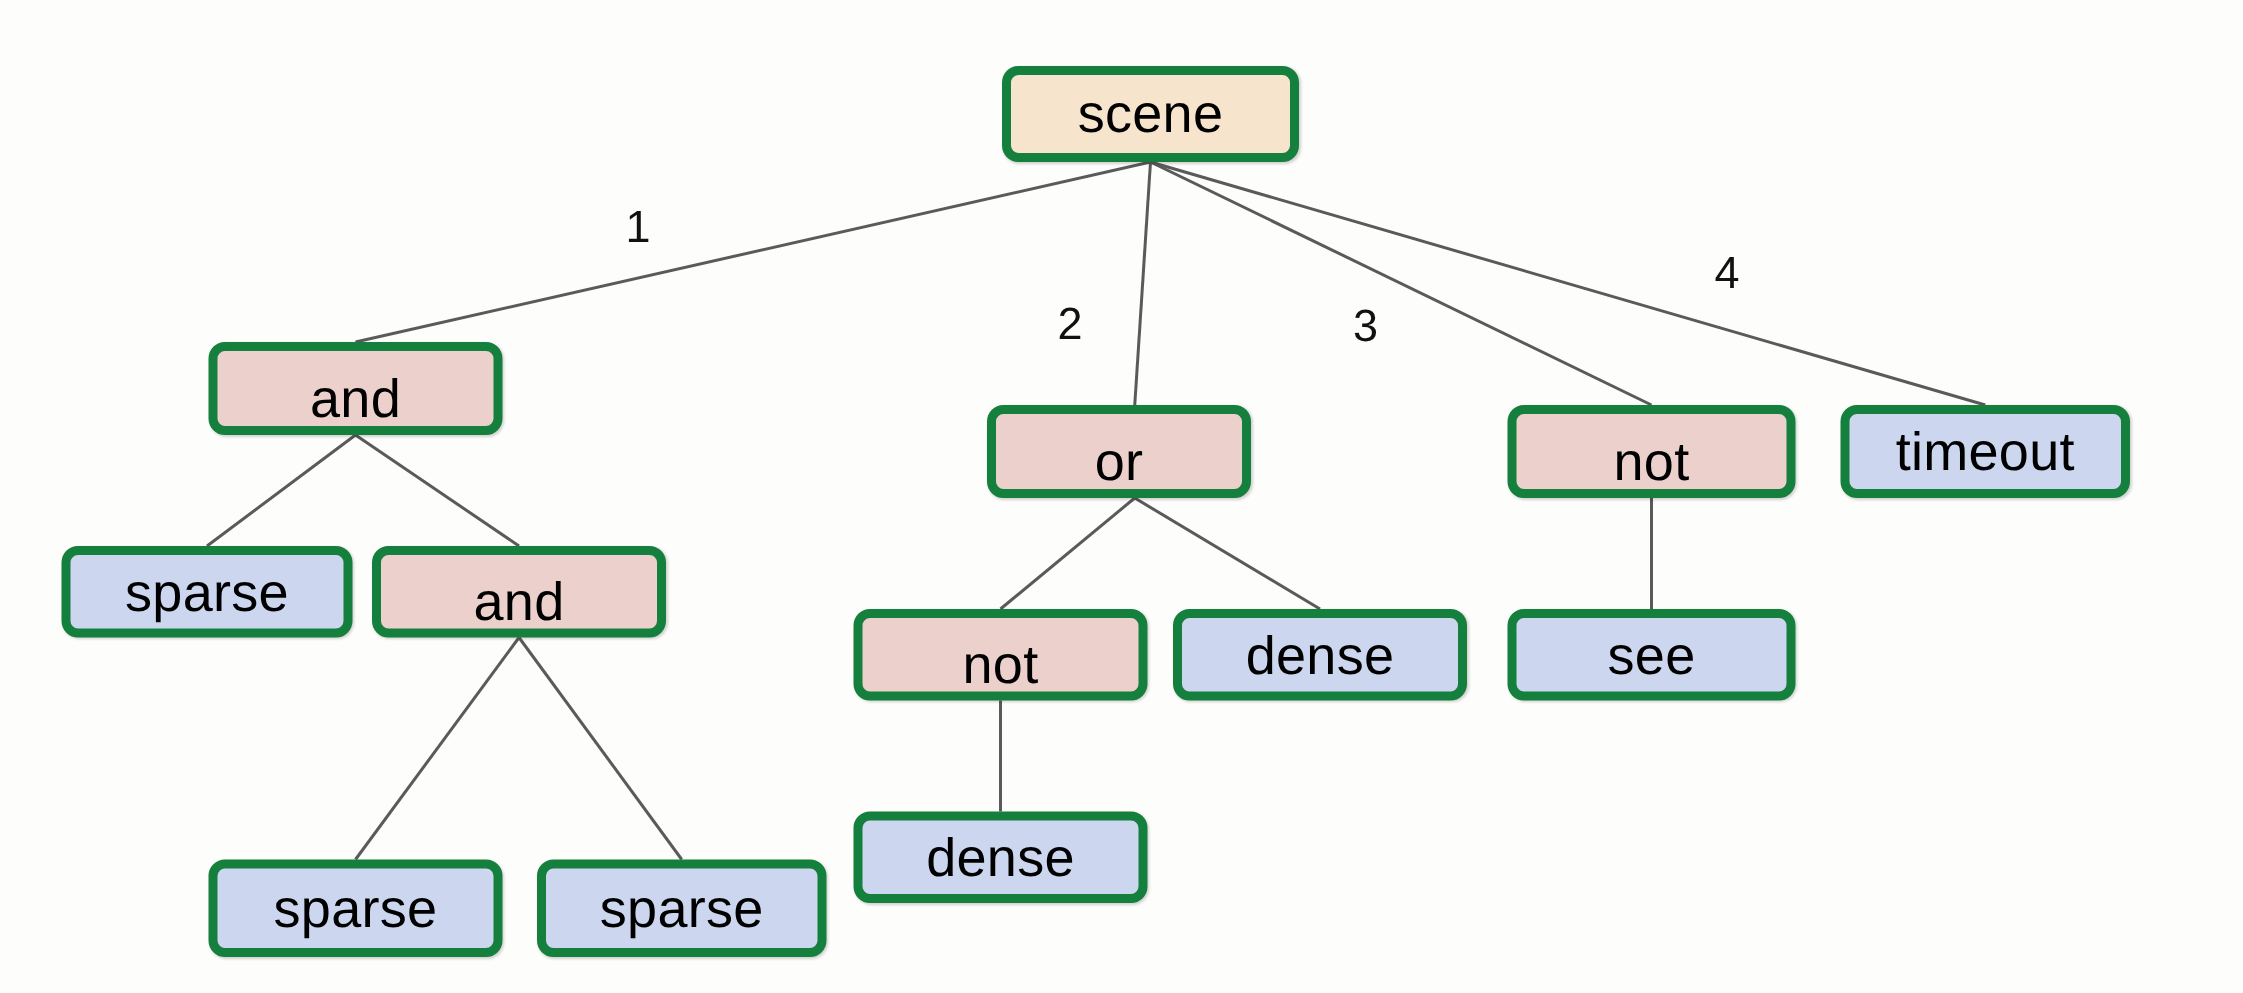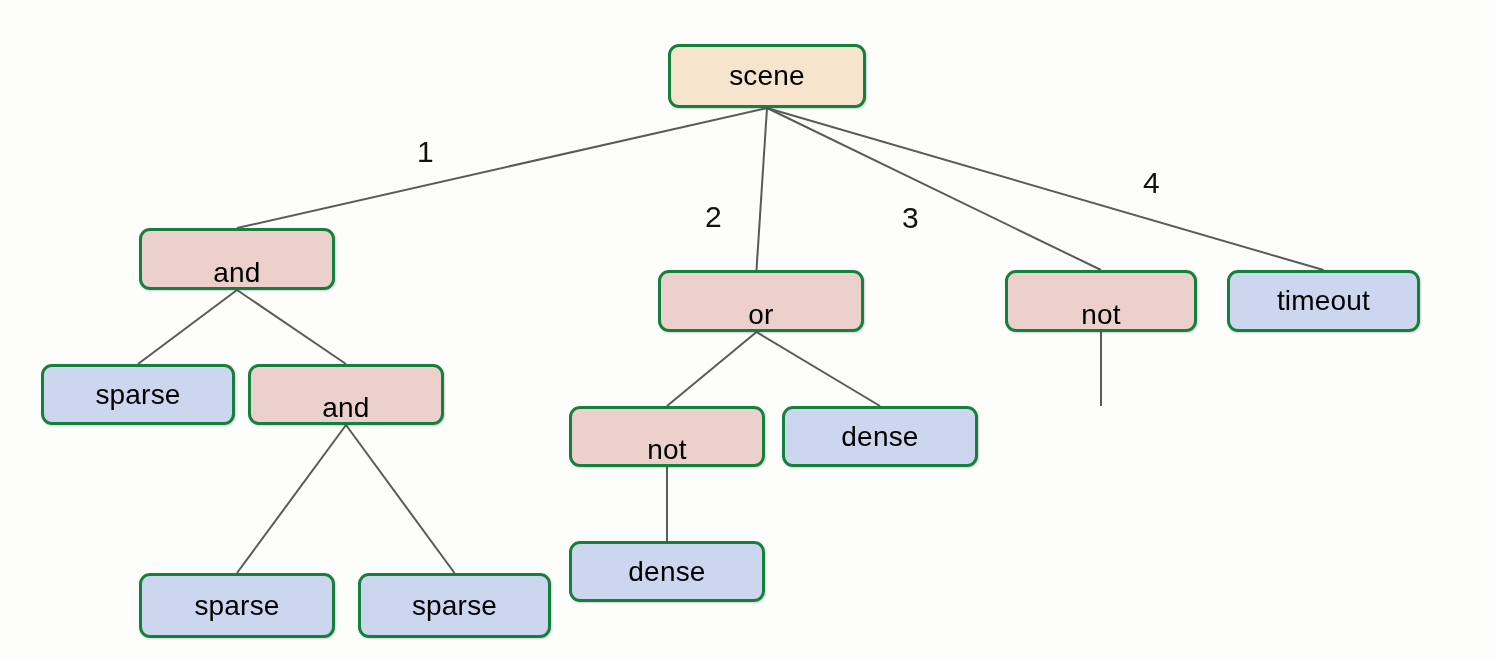--- a/index.html
+++ b/index.html
@@ -21,27 +21,27 @@
     position: absolute;
     left: 0;
     top: 0;
     width: 1495px;
     height: 662px;
     pointer-events: none;
   }
   .node {
     position: absolute;
     box-sizing: border-box;
-    border: 3px solid #15803d;
+    border: 6px solid #15803d;
     border-radius: 11px;
     display: flex;
     align-items: center;
     justify-content: center;
     color: #000000;
-    font-size: 28px;
+    font-size: 36px;
     line-height: 1;
     letter-spacing: 0.2px;
     box-shadow: 1px 1px 2px rgba(0,0,0,0.18);
     white-space: nowrap;
   }
   .node.root   { background: #f7e4cd; }
   .node.op     { background: #ecd0cc; align-items: flex-end; }
   .node.leaf   { background: #ccd7ef; }
 
   .edge-label {
@@ -69,41 +69,44 @@
       <line x1="756.5" y1="332" x2="880" y2="406" stroke="#5a5a5a" stroke-width="2"></line>
       <line x1="667" y1="467" x2="667" y2="541" stroke="#5a5a5a" stroke-width="2"></line>
       <line x1="1101" y1="332" x2="1101" y2="406" stroke="#5a5a5a" stroke-width="2"></line>
     </svg>
 <div class="node root" style="left: 668px; top: 44px; width: 198px; height: 64px;">
       <span>scene</span>
     </div>
     <div class="node op" style="left: 139px; top: 228px; width: 196px; height: 62px;">
       <span>and</span>
     </div>
-    <div class="node op" style="left: 658px; top: 270px; width: 206px; height: 62px;">
+    <div class="node op" style="left: 658px; top: 270px; width: 176px; height: 62px;">
       <span>or</span>
     </div>
     <div class="node op" style="left: 1005px; top: 270px; width: 192px; height: 62px;">
       <span>not</span>
     </div>
     <div class="node leaf" style="left: 1227px; top: 270px; width: 193px; height: 62px; align-items: center;">
       <span>timeout</span>
     </div>
     <div class="node leaf" style="left: 41px; top: 364px; width: 194px; height: 61px;">
       <span>sparse</span>
     </div>
     <div class="node op" style="left: 248px; top: 364px; width: 196px; height: 61px;">
       <span>and</span>
     </div>
     <div class="node op" style="left: 569px; top: 406px; width: 196px; height: 61px;">
       <span>not</span>
     </div>
     <div class="node leaf" style="left: 782px; top: 406px; width: 196px; height: 61px;">
       <span>dense</span>
     </div>
+    <div class="node leaf" style="left: 1005px; top: 406px; width: 192px; height: 61px;">
+      <span>see</span>
+    </div>
     <div class="node leaf" style="left: 569px; top: 541px; width: 196px; height: 61px;">
       <span>dense</span>
     </div>
     <div class="node leaf" style="left: 139px; top: 573px; width: 196px; height: 65px;">
       <span>sparse</span>
     </div>
     <div class="node leaf" style="left: 358px; top: 573px; width: 193px; height: 65px;">
       <span>sparse</span>
     </div>
     <div class="edge-label" style="left: 417px; top: 137px;">1</div>

